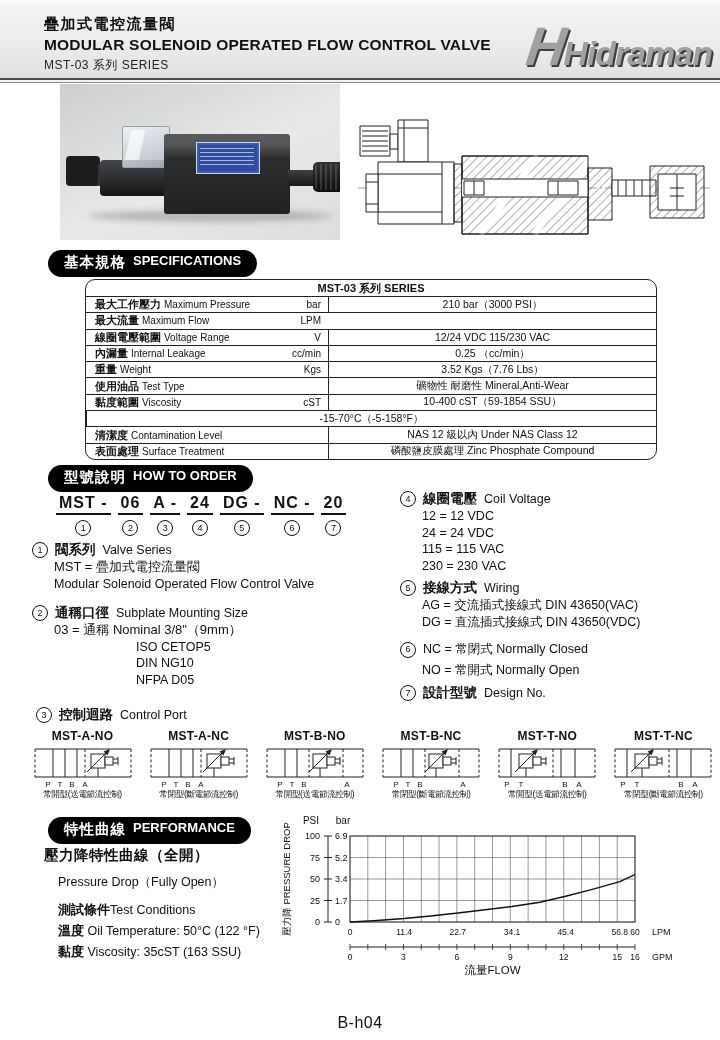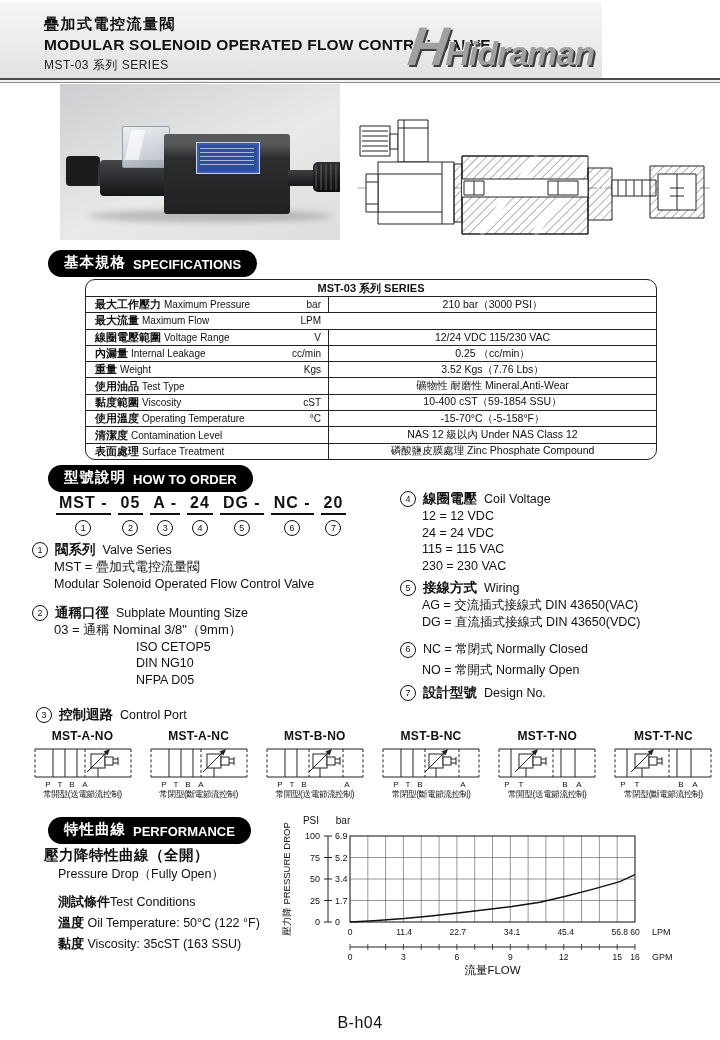--- a/index.html
+++ b/index.html
@@ -1,20 +1,20 @@
 <!DOCTYPE html>
 <html><head>
 <meta charset="utf-8">
 <style>
   html,body{margin:0;padding:0;background:#fff;}
   .page{position:relative;width:720px;height:1040px;background:#fff;overflow:hidden;
         font-family:"Liberation Sans","DejaVu Sans",sans-serif;color:#111;}
 
   
-  .hdr{position:absolute;left:0;top:0;width:602px;height:78px;
+  .hdr{position:absolute;left:0;top:0;width:720px;height:78px;
        background:linear-gradient(180deg,#f5f5f3 0%,#ebebe9 55%,#e0e0de 100%);
        border-top:3px solid #fbfbfa;}
   .titles{position:absolute;left:44px;top:12px;}
   .t-zh{font-size:15px;font-weight:bold;letter-spacing:1.5px;}
   .t-en{font-size:15.5px;font-weight:bold;margin-top:2px;letter-spacing:.2px;}
   .t-series{font-size:12px;margin-top:3px;color:#222;letter-spacing:.5px;}
   .logo{position:absolute;right:8px;top:16px;font-style:italic;font-weight:bold;
         color:#a0a0a0;text-shadow:2px 2px 0 #3f3f3f,-1px -1px 0 #ececec;white-space:nowrap;}
   .logo-h{font-size:54px;line-height:1;display:inline-block;transform:skewX(-8deg);}
   .logo-text{font-size:34px;margin-left:-3px;letter-spacing:-1px;}
@@ -45,21 +45,21 @@
            background:linear-gradient(180deg,#313234,#0c0d0f);}
   .ph-knurl{left:255px;top:80px;width:38px;height:26px;border-radius:4px;
            background:repeating-linear-gradient(90deg,rgba(255,255,255,.14) 0 2px,rgba(0,0,0,0) 2px 5px);}
 
   
   .drawing{position:absolute;left:352px;top:104px;width:364px;height:144px;}
   .drawing line,.drawing rect,.drawing path{vector-effect:non-scaling-stroke;}
 
   
   .pill{position:absolute;background:#000;color:#fff;border-radius:15px;
-        padding:3px 16px 5px;display:flex;gap:7px;align-items:flex-end;white-space:nowrap;}
+        padding:3px 16px 5px;display:flex;gap:7px;align-items:flex-start;white-space:nowrap;}
   .pill .p-zh{font-size:14.5px;font-weight:bold;letter-spacing:1px;}
   .pill .p-en{font-size:13px;font-weight:bold;}
   .spec-pill{left:48px;top:250px;}
   .order-pill{left:48px;top:465px;}
   .perf-pill{left:48px;top:817px;}
 
   
   .spec-table{position:absolute;left:85px;top:279px;width:570px;border:1.4px solid #222;
               border-radius:10px;overflow:hidden;background:#fff;}
   .spec-head{height:16px;line-height:16px;text-align:center;font-weight:bold;font-size:11px;}
@@ -97,21 +97,21 @@
   
   .diagrams{position:absolute;left:26px;top:729px;width:694px;display:flex;justify-content:space-between;}
   .diagram{width:113px;text-align:center;}
   .d-name{font-size:12px;font-weight:bold;letter-spacing:.3px;}
   .sym{width:104px;height:44px;margin:1px auto 0;}
   .d-cap{font-size:8.6px;white-space:nowrap;margin-top:1px;letter-spacing:-.4px;}
 
   
   .perf-text{position:absolute;left:44px;top:846px;width:250px;}
   .pt1{font-size:14.5px;font-weight:bold;letter-spacing:.5px;}
-  .pt2{font-size:12.5px;margin:1px 0 0 14px;}
+  .pt2{font-size:12.5px;margin:9px 0 0 14px;}
   .pt3{margin-top:10px;font-size:12.5px;margin-left:14px;}
   .pt4,.pt5{font-size:12.5px;margin:3px 0 0 14px;}
   .zh-b{font-weight:bold;font-size:13px;}
   .chart{position:absolute;left:280px;top:810px;width:440px;height:170px;}
   svg text{font-family:"Liberation Sans","DejaVu Sans",sans-serif;fill:#111;}
 
   .footer{position:absolute;left:260px;top:1007px;width:200px;text-align:center;
           font-size:16px;letter-spacing:.5px;margin-top:7px;}
 </style>
 </head>
@@ -261,25 +261,20 @@
     </div>
     <div class="spec-row">
       <div class="cell-label">
           <span class="lzh">黏度範圍</span>
           <span class="len">Viscosity</span>
           <span class="unit">cST</span>
         </div>
       <div class="cell-value">10-400 cST（59-1854 SSU）</div>
     </div>
     <div class="spec-row">
-      <div class="cell-label">
-          <span class="lzh">使用溫度</span>
-          <span class="len">Operating Temperature</span>
-          <span class="unit">°C</span>
-        </div>
       <div class="cell-value">-15-70°C（-5-158°F）</div>
     </div>
     <div class="spec-row">
       <div class="cell-label">
           <span class="lzh">清潔度</span>
           <span class="len">Contamination Level</span>
           <span class="unit"></span>
         </div>
       <div class="cell-value">NAS 12 級以內 Under NAS Class 12</div>
     </div>
@@ -293,21 +288,21 @@
     </div>
   </div>
 
   <div class="pill order-pill">
     <span class="p-zh">型號說明</span>
     <span class="p-en">HOW TO ORDER</span>
   </div>
 
   <div class="model-code">
     <div class="seg"><div class="seg-txt">MST -</div><span class="circ">1</span></div>
-    <div class="seg"><div class="seg-txt">05</div><span class="circ">2</span></div>
+    <div class="seg"><div class="seg-txt">06</div><span class="circ">2</span></div>
     <div class="seg"><div class="seg-txt">A -</div><span class="circ">3</span></div>
     <div class="seg"><div class="seg-txt">24</div><span class="circ">4</span></div>
     <div class="seg"><div class="seg-txt">DG -</div><span class="circ">5</span></div>
     <div class="seg"><div class="seg-txt">NC -</div><span class="circ">6</span></div>
     <div class="seg"><div class="seg-txt">20</div><span class="circ">7</span></div>
   </div>
 
   <div class="order-item" id="item1">
     <div class="oi-title">
       <span class="circ">1</span>

